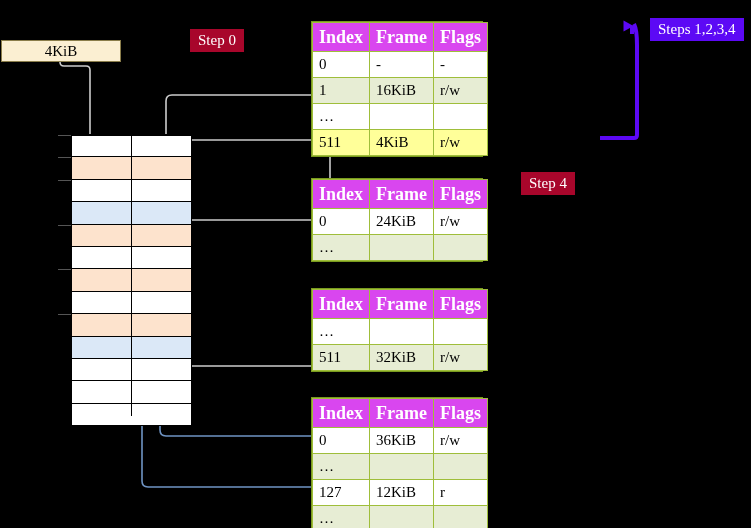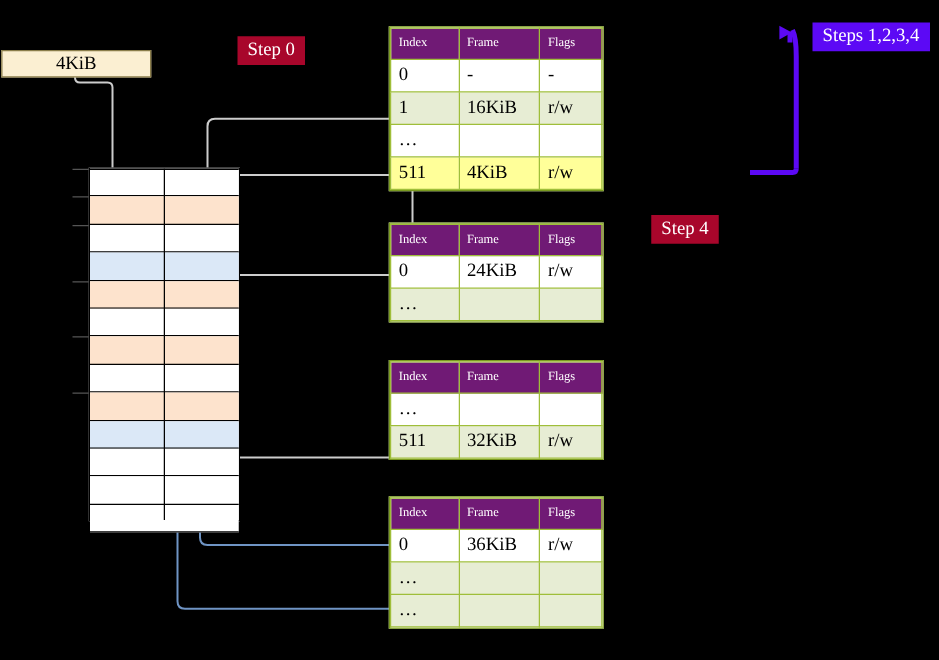--- a/index.html
+++ b/index.html
@@ -7,21 +7,21 @@
        font-family:"Liberation Serif", serif;}
   .canvas{position:absolute;left:0;top:0;width:751px;height:528px;}
 
   
   .pt{position:absolute;border:1px solid #7a9a1f;border-collapse:collapse;
       background:#fff;}
   .pt table{border-collapse:collapse;width:100%;}
   .pt td,.pt th{border:1px solid #9fbe3a;font-size:15px;line-height:1;
       padding:5px 6px;text-align:left;font-weight:normal;height:14px;
       font-family:"Liberation Serif", serif;}
-  .pt th{background:#701a75;color:#ffffff;font-weight:normal;font-size:10px;}
+  .pt th{background:#d946ef;color:#ffffff;font-weight:bold;font-size:18px;}
   .pt td.c0{width:56px;}
   .pt td.c1{width:61px;}
   .pt td.c2{width:48px;}
   .pt tr.alt td{background:#e7edd4;}
   .pt tr.plain td{background:#ffffff;}
   .hl{background:#ffff99 !important;}
   .dots{letter-spacing:1px;}
 
   
   .memcol{position:absolute;left:71px;top:134px;width:119px;height:281px;
@@ -216,20 +216,25 @@
           <tr class="plain">
             <td class="c0">0</td>
             <td class="c1">36KiB</td>
             <td class="c2">r/w</td>
           </tr>
           <tr class="alt">
             <td class="c0 dots">…</td>
             <td class="c1">&nbsp;</td>
             <td class="c2">&nbsp;</td>
           </tr>
+          <tr class="plain">
+            <td class="c0">127</td>
+            <td class="c1">12KiB</td>
+            <td class="c2">r</td>
+          </tr>
           <tr class="alt">
             <td class="c0 dots">…</td>
             <td class="c1">&nbsp;</td>
             <td class="c2">&nbsp;</td>
           </tr>
         </tbody>
       </table>
     </div>
 
 </div>

